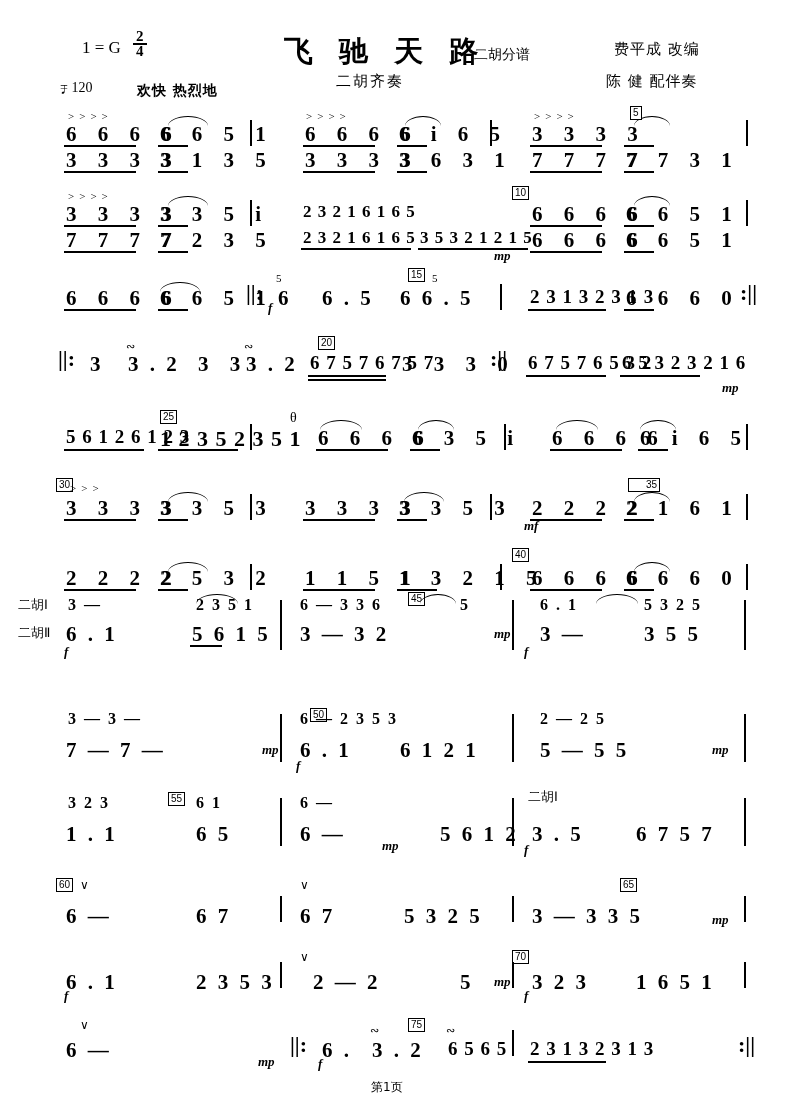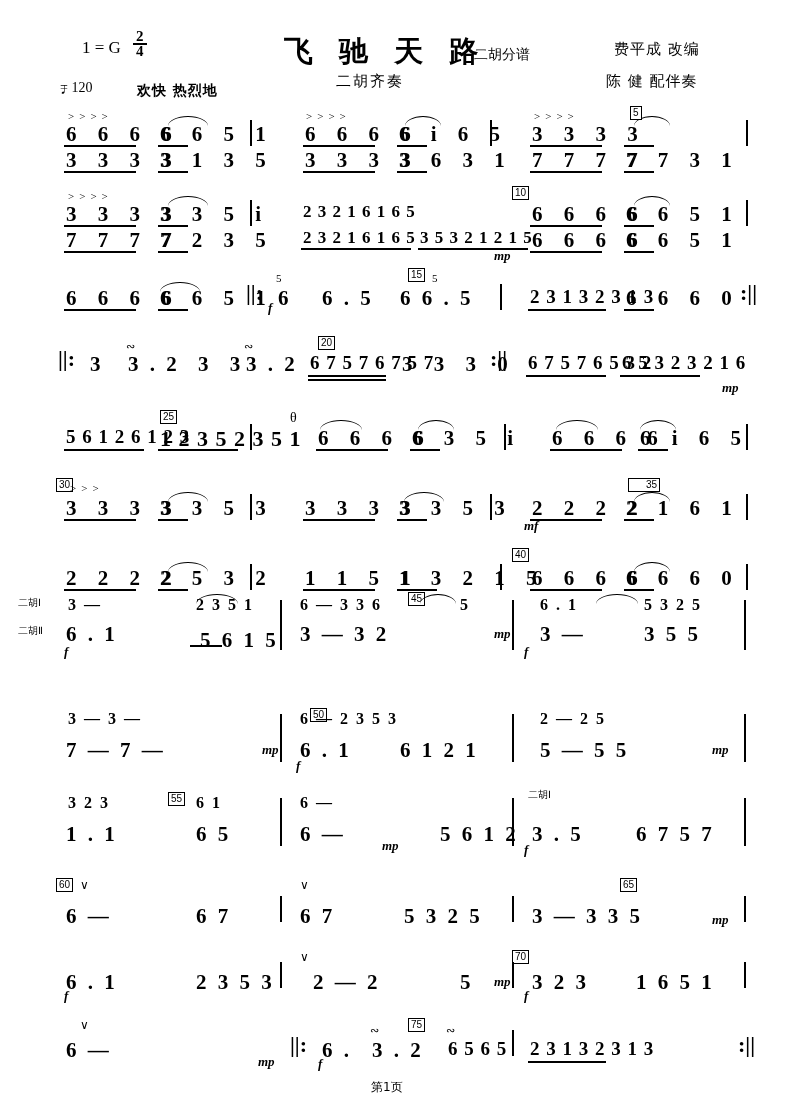--- a/index.html
+++ b/index.html
@@ -35,21 +35,21 @@
   .measnum{position:absolute;font-size:10px;border:1px solid #000;padding:0 2px 0 2px;background:#fff;line-height:12px;font-family:"Liberation Sans",sans-serif;}
   .dyn{position:absolute;font-size:13px;font-style:italic;font-family:"Liberation Serif",serif;font-weight:bold;}
   .underline1{position:absolute;height:1.6px;background:#000;}
   .underline2{position:absolute;height:1.6px;background:#000;}
   .slur{position:absolute;border-top:1.6px solid #000;border-radius:50%/100% 100% 0 0;height:9px;}
   .acc{position:absolute;font-size:11px;font-family:"Liberation Serif",serif;}
   .marks{position:absolute;font-size:11px;letter-spacing:5px;}
   .repeat{position:absolute;font-size:22px;font-weight:bold;}
   .footer{position:absolute;left:371px;top:1079px;font-size:12px;font-family:"DejaVu Sans",sans-serif;}
   .wm{position:absolute;right:14px;top:1084px;font-size:19px;font-weight:bold;font-family:"Liberation Sans",sans-serif;letter-spacing:0px;color:#111;}
-  .inst{position:absolute;font-size:10px;font-family:Liberation Serif, serif;text-align:center;}
+  .inst{position:absolute;font-size:13px;font-family:Liberation Serif, serif;text-align:center;}
   .vsign{position:absolute;font-size:12px;}
 </style>
 </head>
 <body>
 
 <div class="sheet">
 
   <div class="hdr">
     <div class="key">1 = G</div>
     <div class="meter">
@@ -282,21 +282,21 @@
     <div class="slur" style="left:596px;top:-6px;width:42px;"></div>
 
     <div class="note" style="left:68px;top:-4px;font-size:16px;letter-spacing:2px;">3   —</div>
     <div class="note" style="left:196px;top:-4px;font-size:16px;letter-spacing:2px;">2 3  5 1</div>
     <div class="note" style="left:300px;top:-4px;font-size:16px;letter-spacing:2px;">6   —  3 3   6</div>
     <div class="note" style="left:460px;top:-4px;font-size:16px;">5</div>
     <div class="note" style="left:540px;top:-4px;font-size:16px;letter-spacing:2px;">6 .   1</div>
     <div class="note" style="left:644px;top:-4px;font-size:16px;letter-spacing:2px;">5 3   2 5</div>
 
     <div class="note" style="left:66px;top:22px;letter-spacing:3px;">6 .   1</div>
-    <div class="note" style="left:192px;top:28px;letter-spacing:3px;margin-left:8px;">5 6 1 5</div>
+    <div class="note" style="left:192px;top:22px;letter-spacing:3px;">5 6 1 5</div>
     <div class="underline1" style="left:190px;top:45px;width:32px;"></div>
     <div class="note" style="left:300px;top:22px;letter-spacing:3px;">3   —   3   2</div>
     <div class="note" style="left:540px;top:22px;letter-spacing:3px;">3   —</div>
     <div class="note" style="left:644px;top:22px;letter-spacing:3px;">3 5  5</div>
     <div class="dyn" style="left:64px;top:44px;">f</div>
     <div class="dyn" style="left:494px;top:26px;">mp</div>
     <div class="dyn" style="left:524px;top:44px;">f</div>
     <div class="barline" style="left:280px;top:0px;height:50px;"></div>
     <div class="barline" style="left:512px;top:0px;height:50px;"></div>
     <div class="barline" style="left:744px;top:0px;height:50px;"></div>

